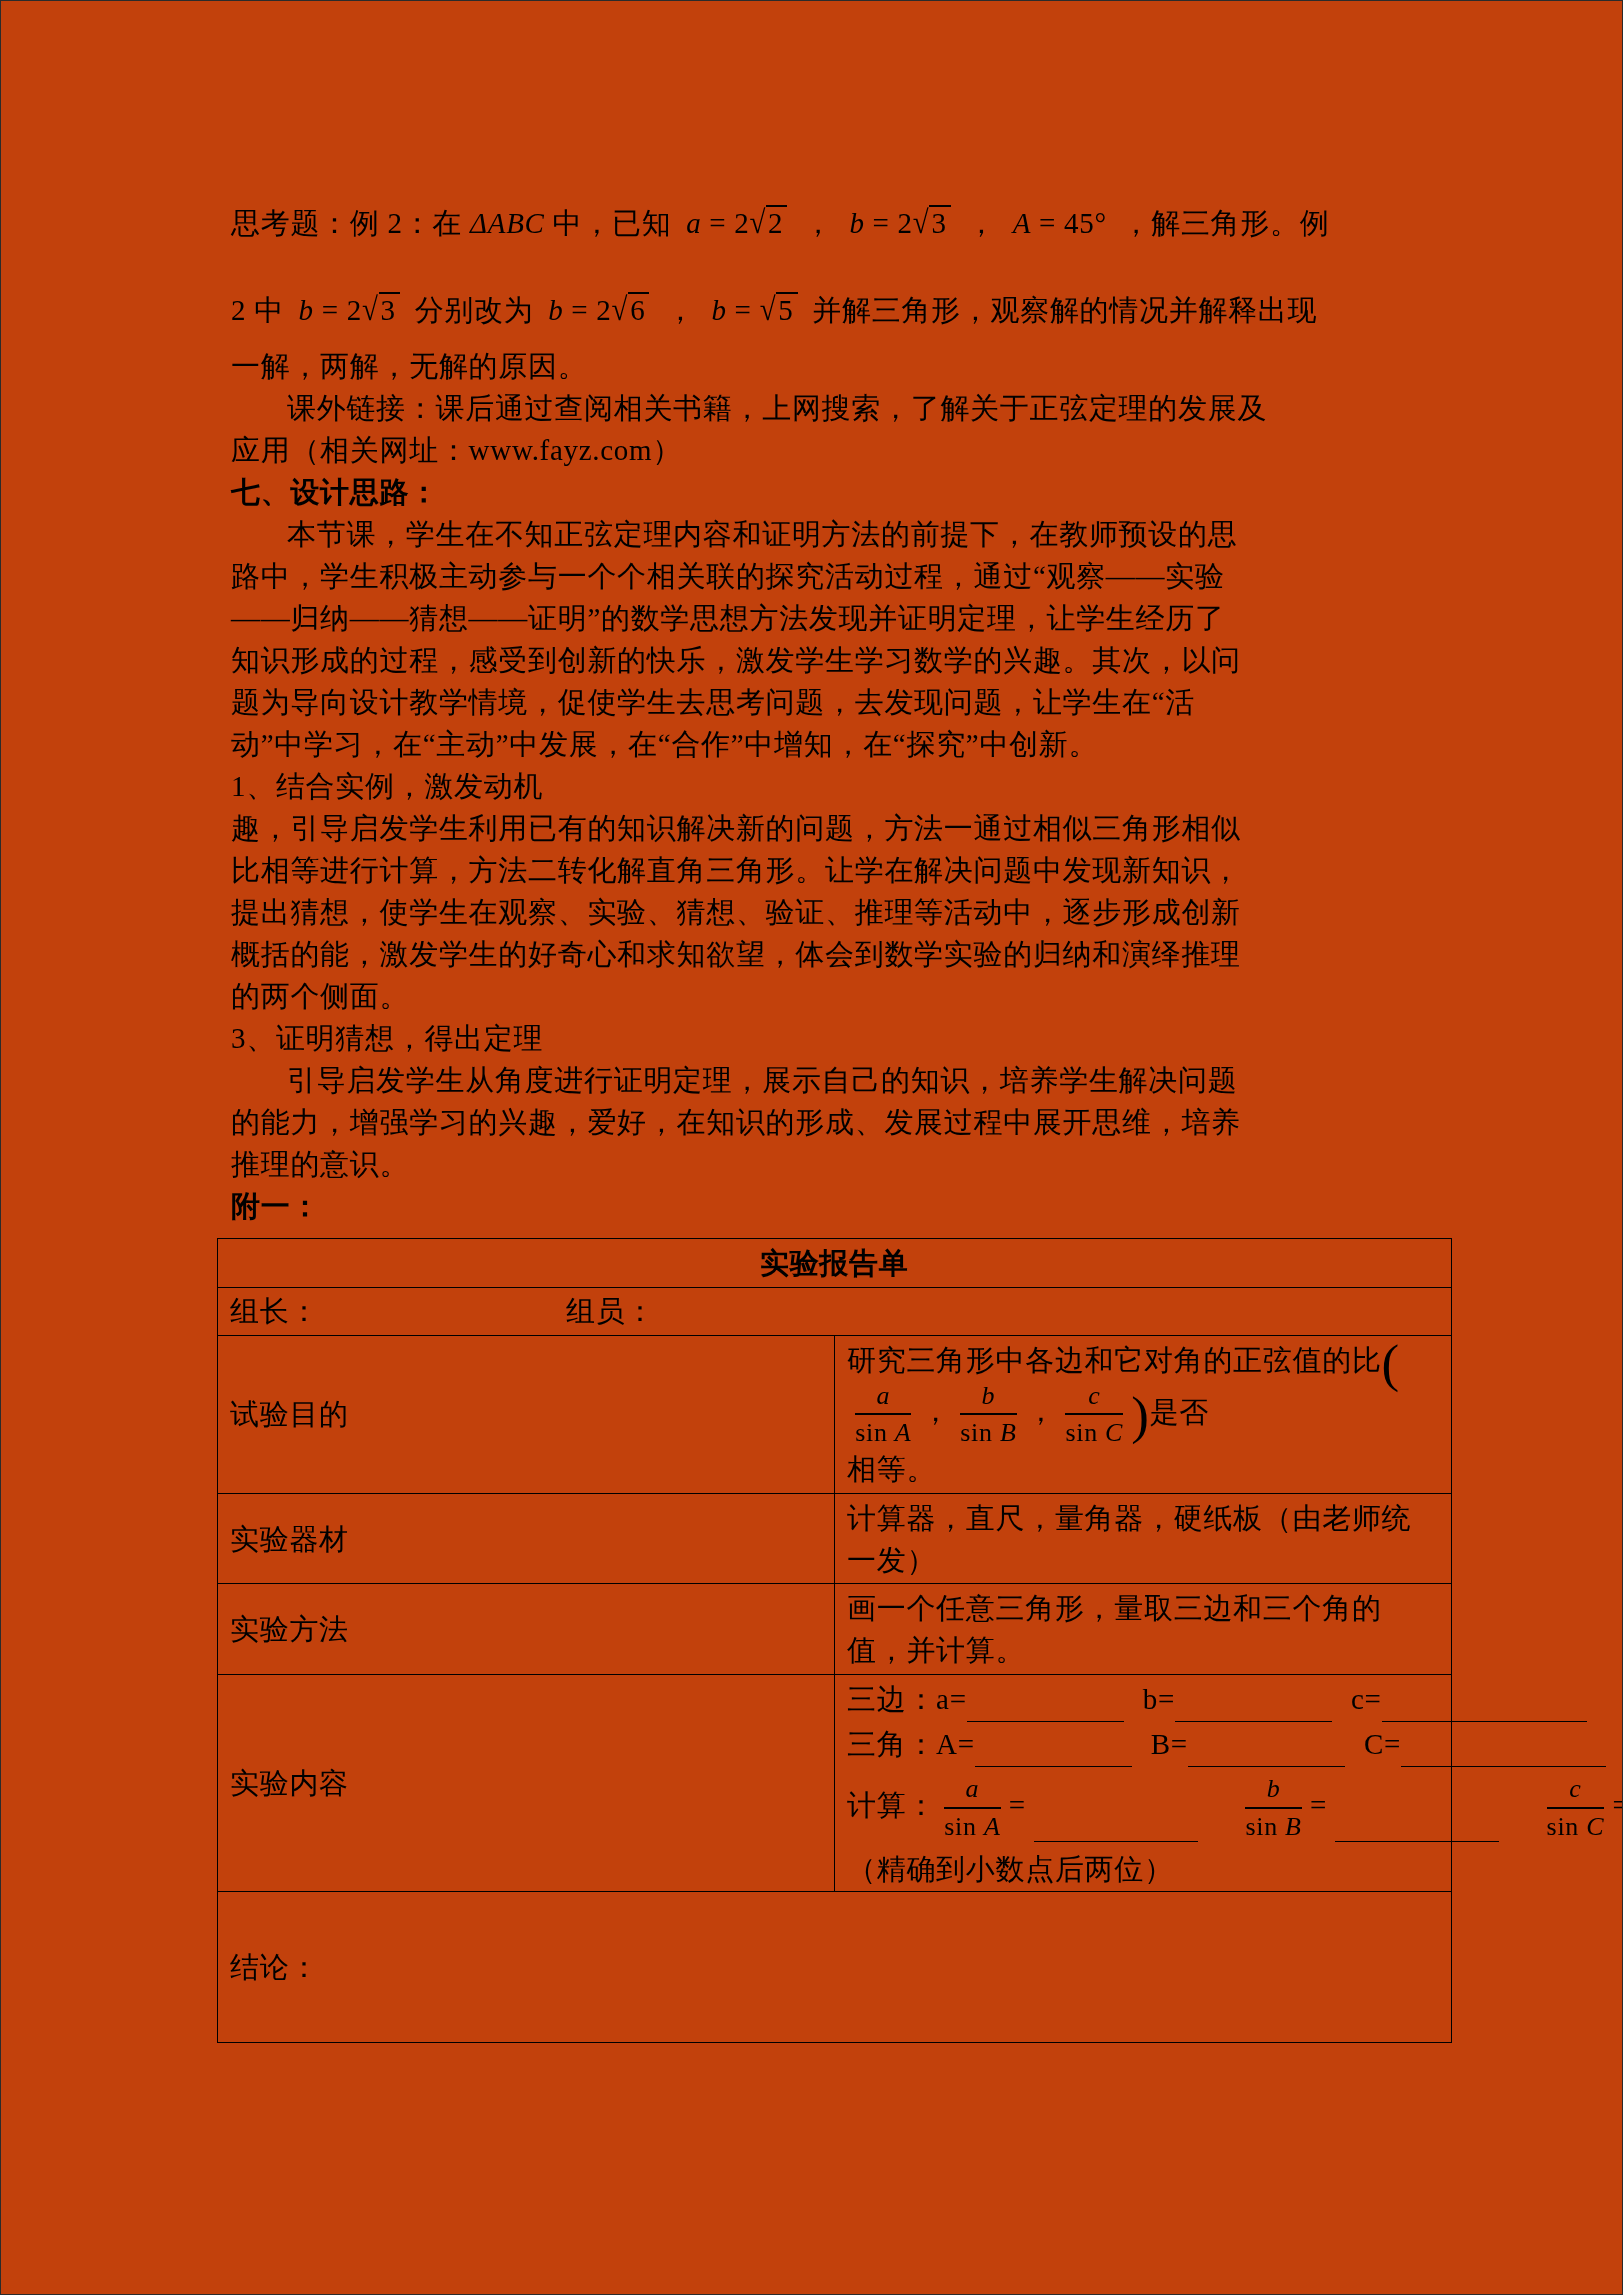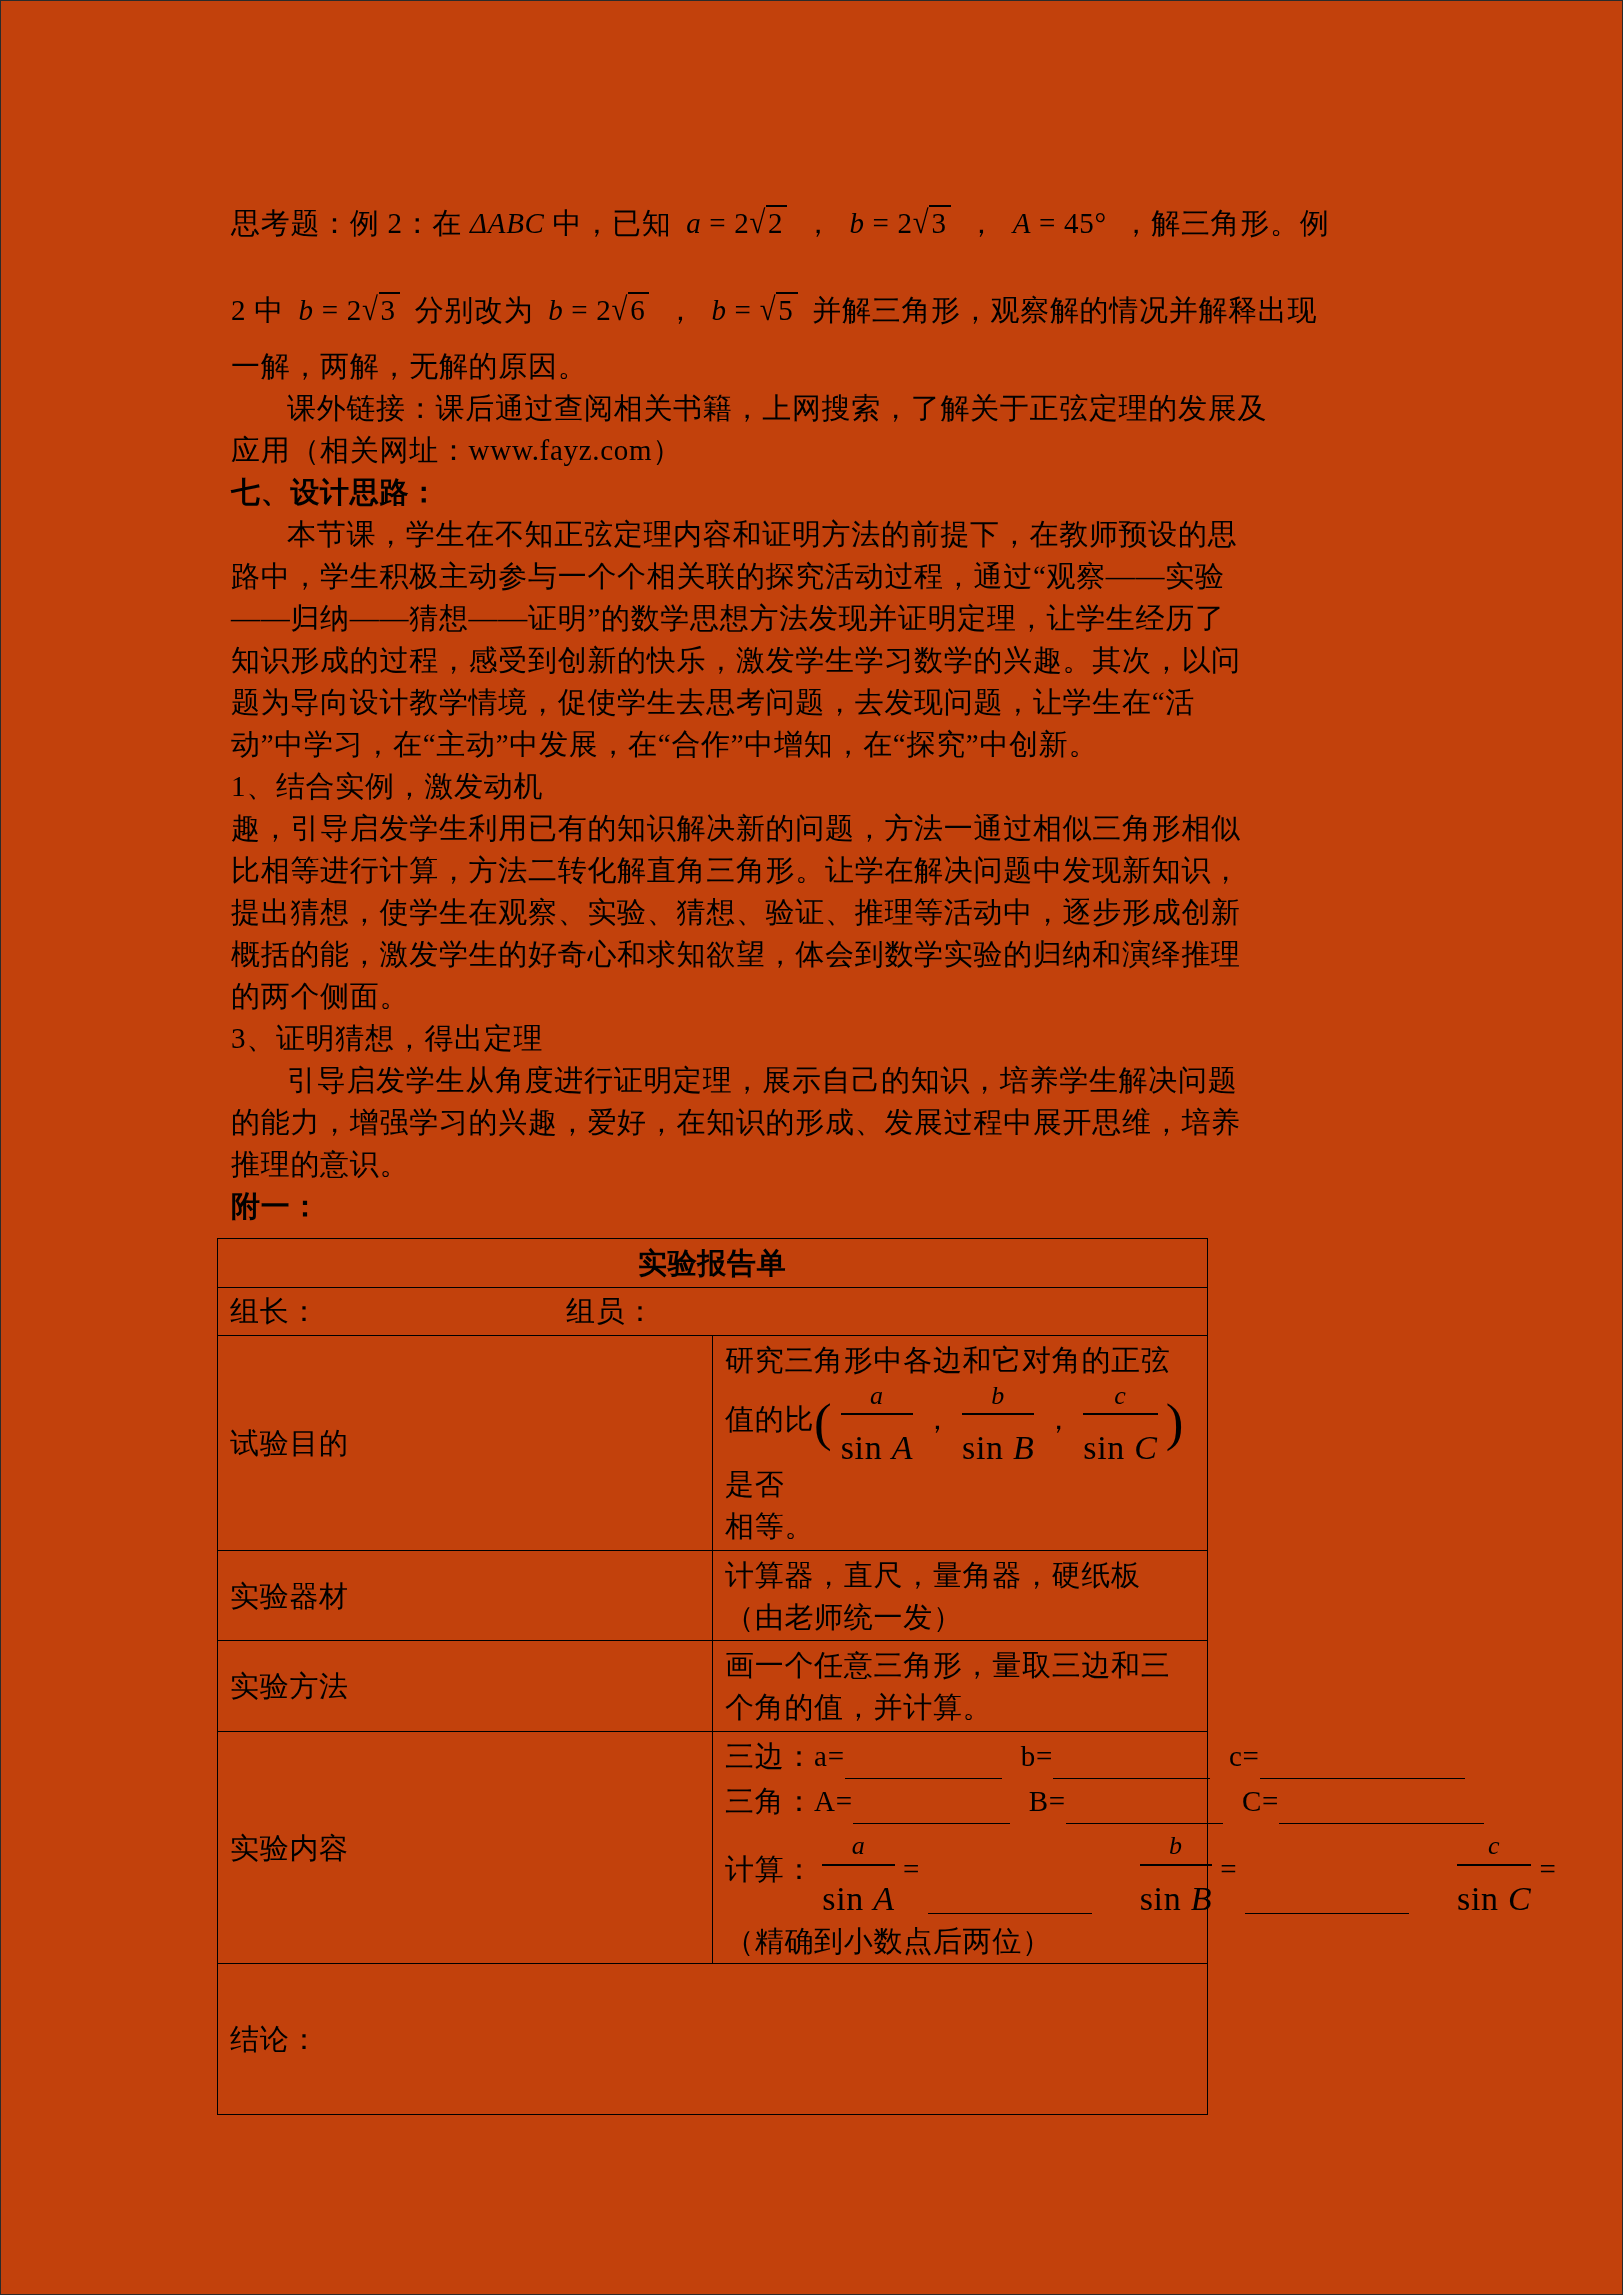--- a/index.html
+++ b/index.html
@@ -28,24 +28,24 @@
   .m2{margin-bottom:5.5px;}
   .it{font-style:italic;}
   .formula{white-space:nowrap;margin:0 6.8px;}
   .sep{margin:0 1.4px;}
   .sqrt{white-space:nowrap;}
   .sqrt .sign{display:inline-block;transform:translateY(-1.4px) scaleY(1.12);}
   .sqrt .rad{border-top:2px solid #000;padding:0 4.1px 0 2px;font-style:normal;}
   
   .frac{display:inline-block;vertical-align:middle;text-align:center;margin:0 8.2px;line-height:normal;}
   .frac .num{display:block;padding:0 9.5px 2.7px;border-bottom:2px solid #000;font-size:26px;line-height:30px;}
-  .frac .den{display:block;padding-top:18px;font-size:34px;line-height:30px;}
+  .frac .den{display:block;padding-top:3px;font-size:26px;line-height:30px;}
   .bigp{font-size:53px;vertical-align:middle;line-height:0;}
   
-  .report{border-collapse:collapse;width:991px;margin-left:-14.3px;margin-top:11px;table-layout:fixed;}
+  .report{border-collapse:collapse;width:1235px;margin-left:-14.3px;margin-top:11px;table-layout:fixed;}
   .report td{border:1.4px solid #000;padding:2.7px 12.3px;font-size:29px;vertical-align:middle;letter-spacing:0.7px;box-sizing:border-box;}
   .title-cell{text-align:center;font-weight:bold;height:49px;font-size:30px;}
   .leader-cell{height:42px;}
   .member{margin-left:239px;}
   .lblcol{width:179px;text-align:left;}
   .purpose-cell{height:147px;}
   .small-row{height:41px;}
   .content-cell{height:203px;}
   .concl-cell{height:151px;vertical-align:top;padding-top:6.8px;}
   .crow{line-height:45px;white-space:nowrap;}

